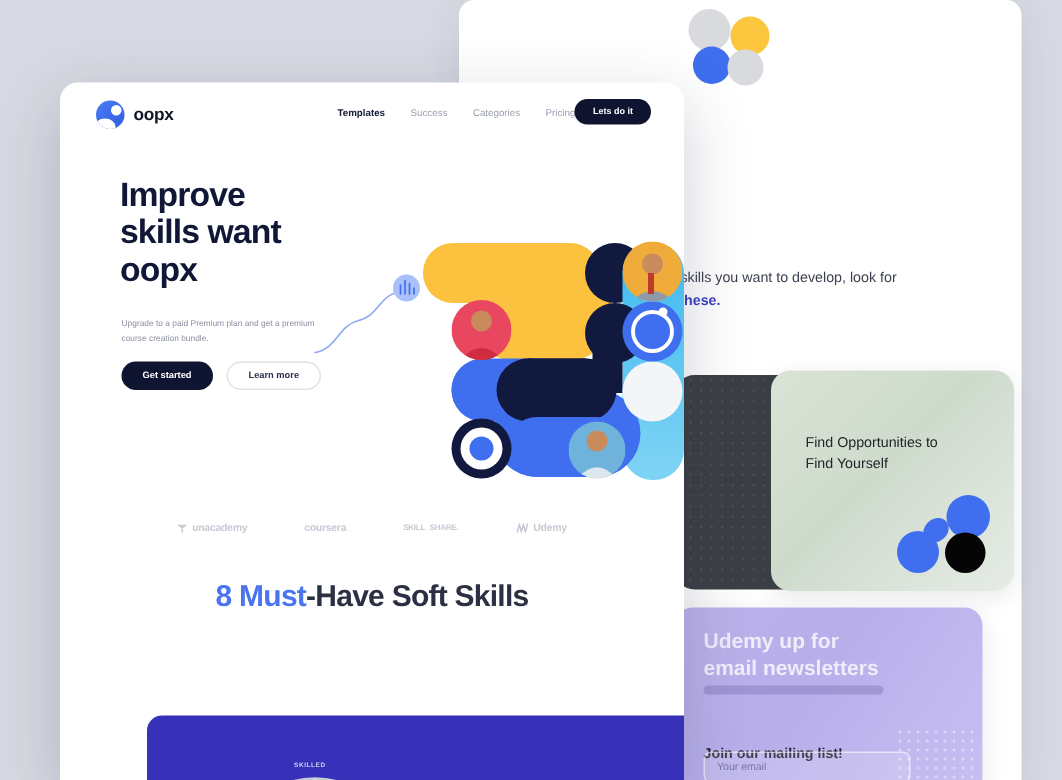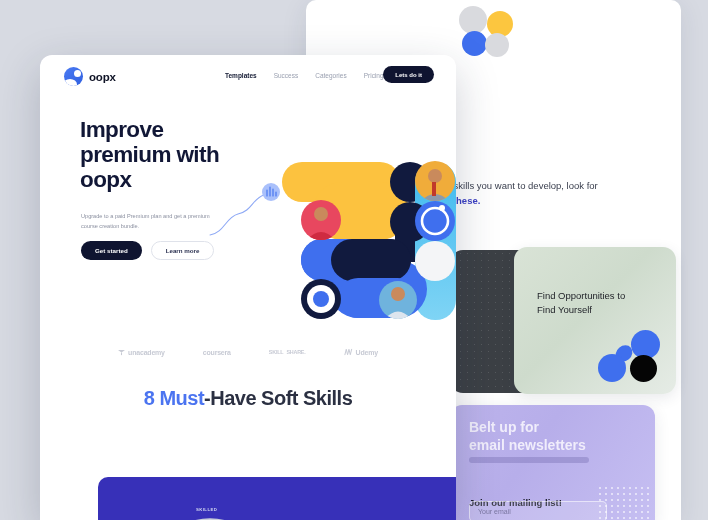--- a/index.html
+++ b/index.html
@@ -224,21 +224,21 @@
     <div class="blobset">
       <span class="bb bb1"></span>
       <span class="bb bb3"></span>
       <span class="bb bb2"></span>
       <span class="blk"></span>
     </div>
   </div>
 
   <div class="purple-card">
     <div class="pc-h">
-      <div>Belt up for</div>
+      <div>Udemy up for</div>
       <div>email newsletters</div>
     </div>
     <div class="pc-sub"></div>
     <div class="pc-join">Join our mailing list!</div>
     <div class="pc-input">Your email</div>
     <div class="pc-dots"></div>
   </div>
 
   <div class="main-card">
 
@@ -251,21 +251,21 @@
         <span class="active">Templates</span>
         <span>Success</span>
         <span>Categories</span>
         <span>Pricing</span>
       </div>
       <div class="nav-cta">Lets do it</div>
     </div>
 
     <div class="hero-h">
       <div>Improve</div>
-      <div>premium with</div>
+      <div>skills want</div>
       <div>oopx</div>
     </div>
     <div class="hero-p">Upgrade to a paid Premium plan and get a premium course creation bundle.</div>
 
     <div class="hero-btns">
       <div class="btn-dark">Get started</div>
       <div class="btn-out">Learn more</div>
     </div>
 
     <div class="squiggle">

